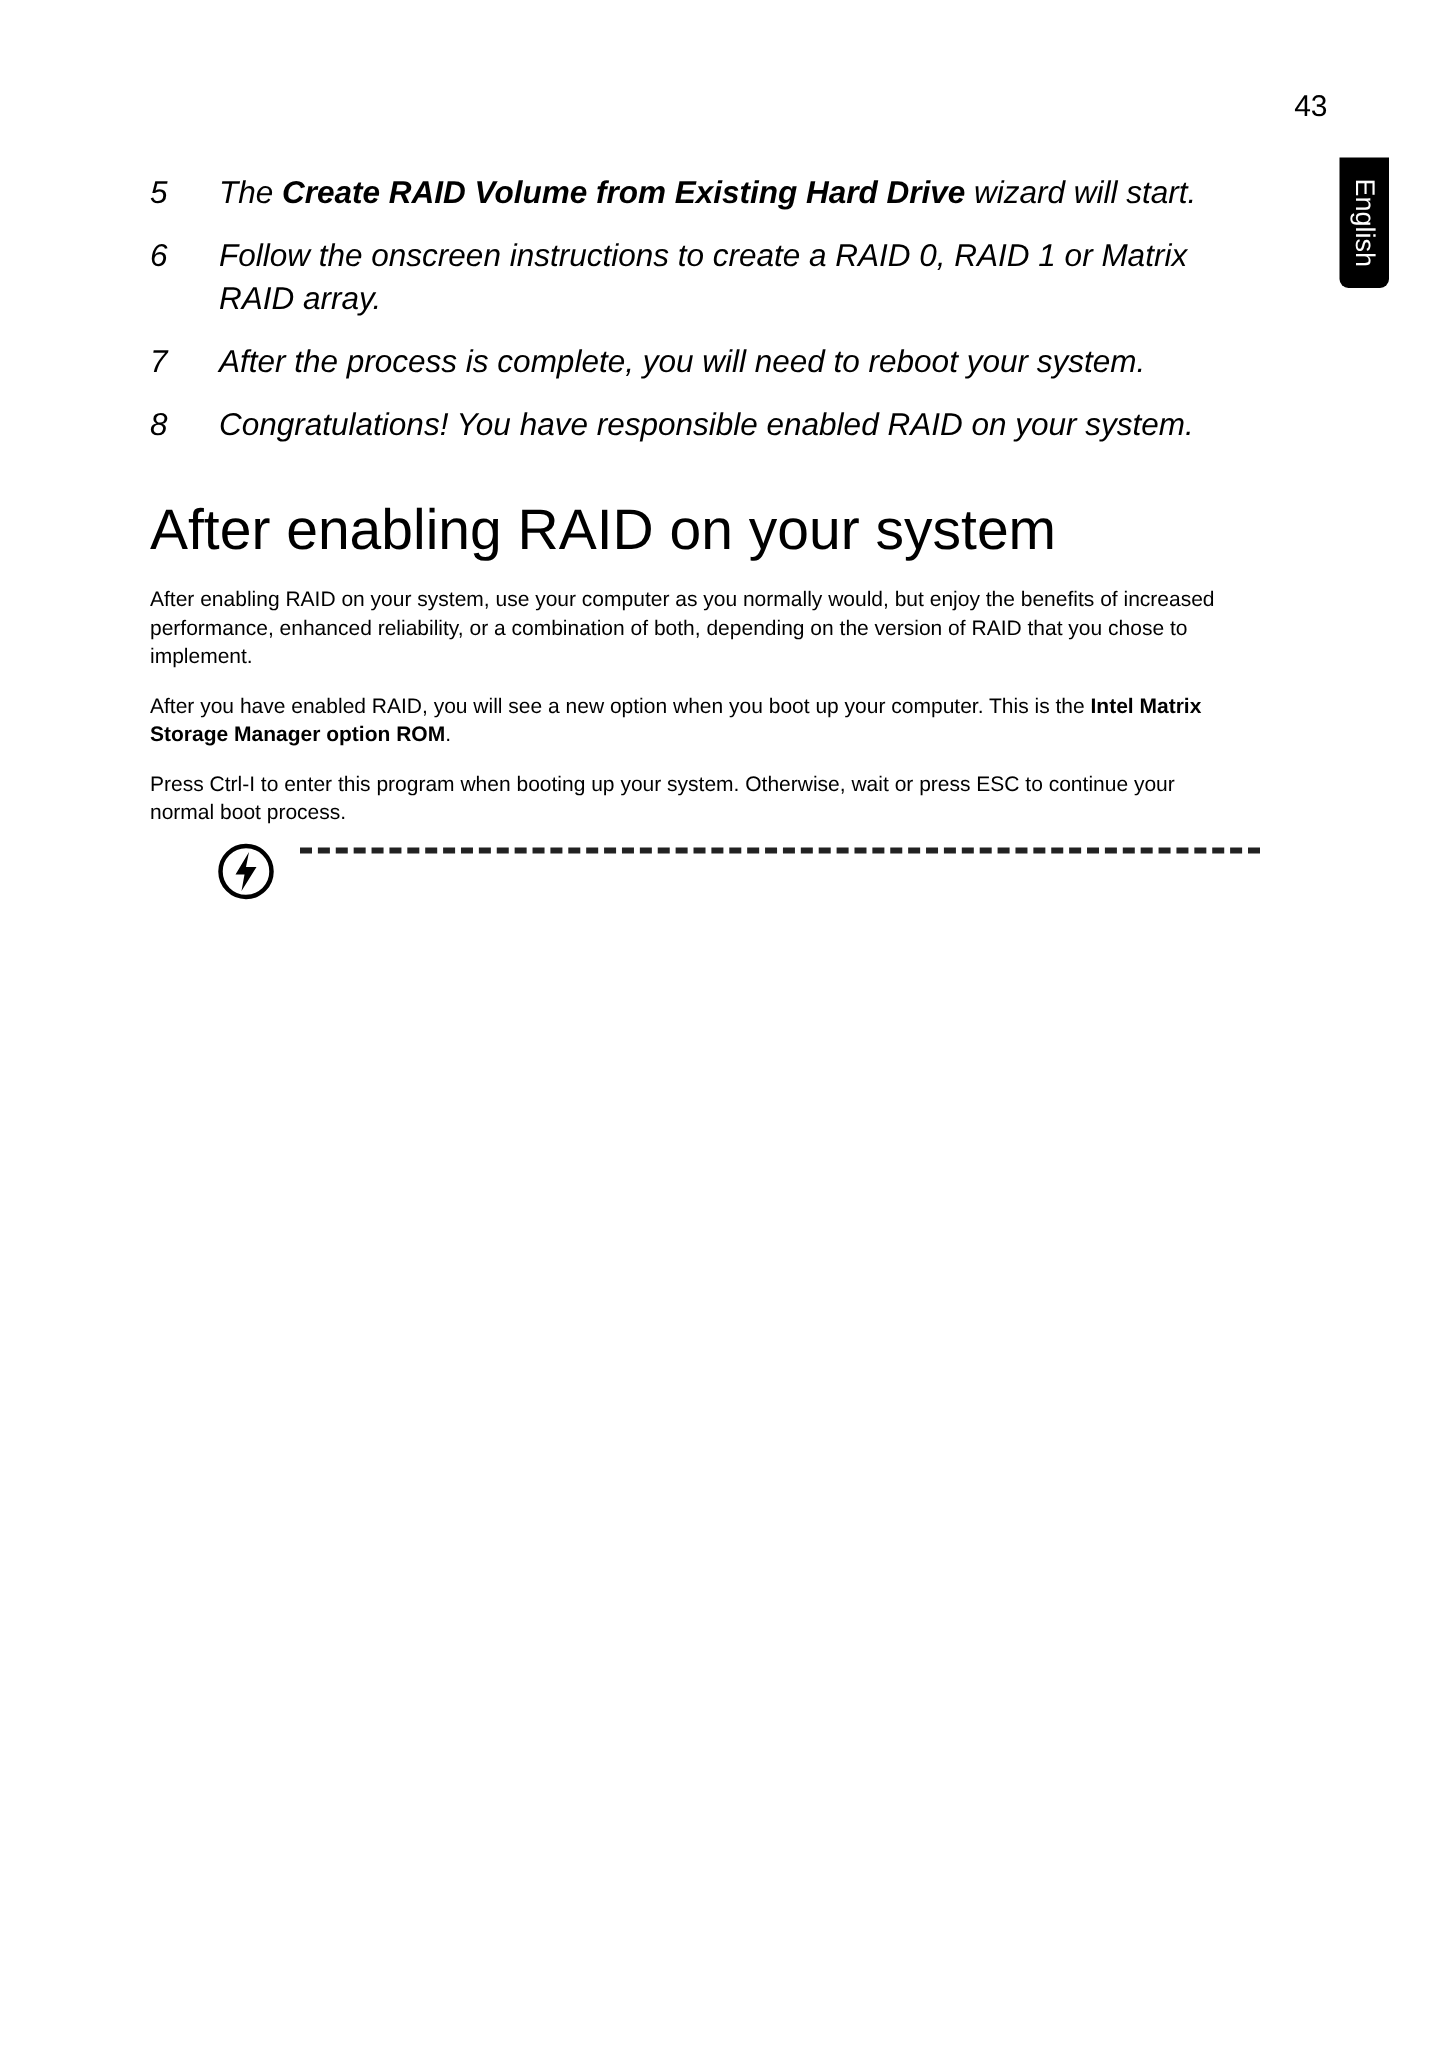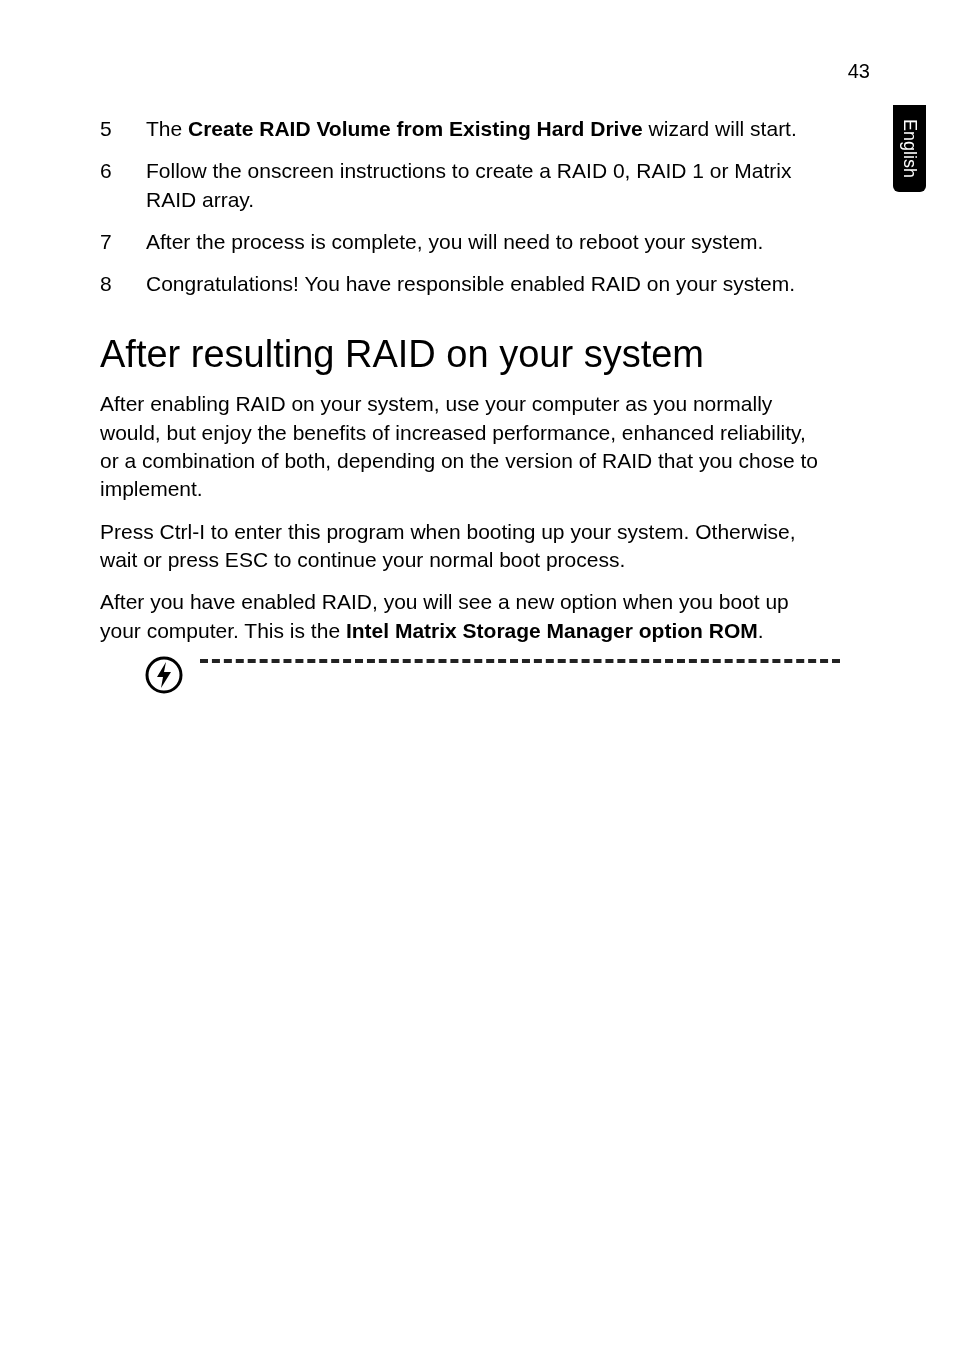--- a/index.html
+++ b/index.html
@@ -8,21 +8,21 @@
     height: 1369px;
     background: #fff;
     font-family: "Segoe UI", "Helvetica Neue", Arial, sans-serif;
     color: #000;
     position: relative;
     padding: 50px 60px 0 100px;
   }
   .page-number {
     position: absolute;
     top: 60px;
-    right: 84px;
+    right: 69px;
     font-size: 20px;
   }
   .side-tab {
     position: absolute;
     right: 28px;
     top: 105px;
     background: #000;
     color: #fff;
     font-size: 18px;
     writing-mode: vertical-rl;
@@ -40,38 +40,39 @@
     padding: 0;
     margin: 0 0 28px 0;
   }
   ol.steps > li {
     counter-increment: step;
     position: relative;
     padding-left: 46px;
     margin-bottom: 14px;
     font-size: 21px;
     line-height: 1.35;
+    font-style: italic;
   }
   ol.steps > li::before {
     content: counter(step);
     position: absolute;
     left: 0;
     top: 0;
     font-size: 21px;
   }
   .bold { font-weight: 700; }
   h1.section {
     font-size: 38px;
     font-weight: 400;
     margin-top: 34px;
     margin-bottom: 14px;
     line-height: 1.15;
   }
   p.para {
-    font-size: 21px;
+    font-size: 14px;
     line-height: 1.35;
     margin-bottom: 14px;
   }
   h2.sub {
     font-size: 22px;
     font-weight: 400;
     margin-top: 18px;
     margin-bottom: 12px;
   }
   .warning-block {
@@ -115,27 +116,27 @@
       <span>Follow the onscreen instructions to create a RAID 0, RAID 1 or Matrix RAID array.</span>
     </li>
     <li>
       <span>After the process is complete, you will need to reboot your system.</span>
     </li>
     <li>
       <span>Congratulations! You have responsible enabled RAID on your system.</span>
     </li>
   </ol>
 
-  <h1 class="section">After resulting RAID on your system</h1>
+  <h1 class="section">After enabling RAID on your system</h1>
   <p class="para">After enabling RAID on your system, use your computer as you normally would, but enjoy the benefits of increased performance, enhanced reliability, or a combination of both, depending on the version of RAID that you chose to implement.</p>
 
-  <p class="para">Press Ctrl-I to enter this program when booting up your system. Otherwise, wait or press ESC to continue your normal boot process.</p>
   <p class="para">
     <span>After you have enabled RAID, you will see a new option when you boot up your computer. This is the </span><span class="bold">Intel Matrix Storage Manager option ROM</span><span>.</span>
   </p>
+  <p class="para">Press Ctrl-I to enter this program when booting up your system. Otherwise, wait or press ESC to continue your normal boot process.</p>
 
   <div class="warning-block">
     <span class="warning-icon">
       <svg width="40" height="40" viewBox="0 0 40 40">
         <circle cx="20" cy="20" r="17" fill="none" stroke="#000" stroke-width="3"></circle>
         <path d="M22 7 L13 22 L19 22 L17 33 L27 17 L20 17 Z" fill="#000"></path>
       </svg>
     </span>
     <hr class="dashed-line">
   </div>

